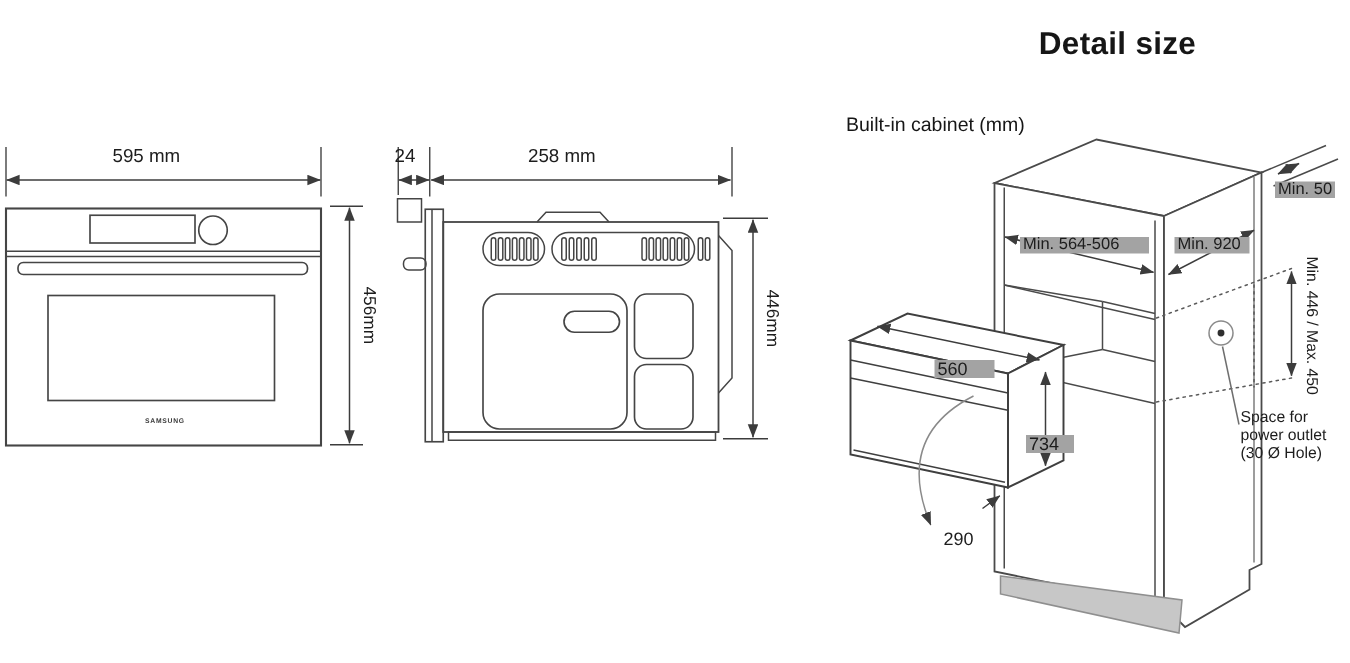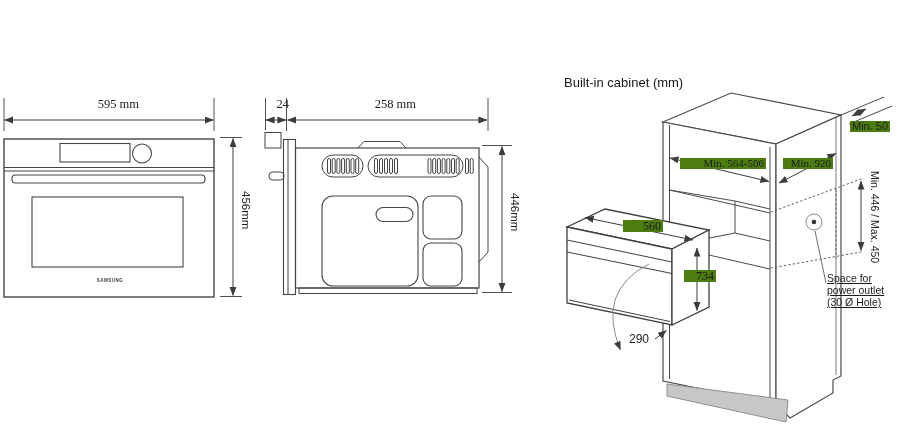--- a/index.html
+++ b/index.html
@@ -1,32 +1,32 @@
 <!DOCTYPE html>
 <html><head>
 <meta charset="utf-8">
 <style>
   html,body{margin:0;padding:0;background:#fff;}
   .stage{position:relative;width:900px;height:442px;background:#ffffff;overflow:hidden;
          font-family:"Liberation Sans","DejaVu Sans",sans-serif;color:#1f1f1f;}
   .stage svg{position:absolute;display:block;}
   .lbl{position:absolute;font-size:11.5px;color:#1d1d1d;white-space:nowrap;line-height:1;}
   .lbl.big{font-size:12.5px;}
-  .lbl.center{text-align:right;font-family:Liberation Serif, serif;}
+  .lbl.center{text-align:left;}
   .vert{writing-mode:vertical-rl;}
-  .whitebg{background:#4d7c0f;padding:0 2px;}
+  .whitebg{background:#a3a3a3;padding:0 2px;}
   .title{position:absolute;left:645px;top:18px;width:200px;text-align:center;
          font-size:21px;font-weight:600;color:#161616;letter-spacing:.2px;}
   .subtitle{position:absolute;left:564px;top:75px;font-size:13px;font-weight:400;color:#161616;}
   .brand{position:absolute;left:80px;top:278px;width:60px;text-align:center;
          font-size:4.5px;font-weight:700;letter-spacing:.5px;color:#3a3a3a;}
   .note{position:absolute;left:827px;top:273px;font-size:10.5px;line-height:1.14;
-        white-space:pre-line;color:#1d1d1d;text-decoration:underline;}
+        white-space:pre-line;color:#1d1d1d;}
   .dim{font-size:11px;}
-  .dim12{font-size:12px;}
+  .dim12{font-size:12px;margin-top:20px;}
 </style>
 </head>
 <body>
 
 <div class="stage">
 
   <svg style="left:0;top:90px" width="545" height="262" viewBox="0 90 545 262">
     <defs>
       <marker id="mL" orient="auto-start-reverse" markerUnits="userSpaceOnUse" markerWidth="9" markerHeight="8" refX="8.6" refY="3.5">
         <path d="M0,0 L9,3.5 L0,7 Z" fill="#3c3c3c"></path>
@@ -180,20 +180,21 @@
       <line x1="670" y1="158" x2="769" y2="181.5" marker-start="url(#mR)" marker-end="url(#mRe)"></line>
       <line x1="779" y1="183" x2="836" y2="153.5" marker-start="url(#mR)" marker-end="url(#mRe)"></line>
       <line x1="852" y1="116" x2="866" y2="109" marker-start="url(#mR)" marker-end="url(#mRe)"></line>
       <line x1="861" y1="181" x2="861" y2="250.5" marker-start="url(#mR)" marker-end="url(#mRe)"></line>
       <line x1="585" y1="217.5" x2="693" y2="240" marker-start="url(#mR)" marker-end="url(#mRe)"></line>
       <line x1="697" y1="248" x2="697" y2="310.5" marker-start="url(#mR)" marker-end="url(#mRe)"></line>
       <line x1="655" y1="339" x2="666.5" y2="330.5" marker-end="url(#mRe)"></line>
     </g>
   </svg>
 
+  <span class="title">Detail size</span>
   <span class="subtitle">Built-in cabinet (mm)</span>
 
   <span class="lbl big center" style="left:75px;top:98px;width:64px">595 mm</span>
   <span class="lbl vert" style="left:239px;top:191px">456mm</span>
   <span class="brand">SAMSUNG</span>
 
   <span class="lbl big center" style="left:263px;top:98px;width:26px">24</span>
   <span class="lbl big center" style="left:352px;top:98px;width:64px">258 mm</span>
   <span class="lbl vert" style="left:508px;top:193px">446mm</span>
 

